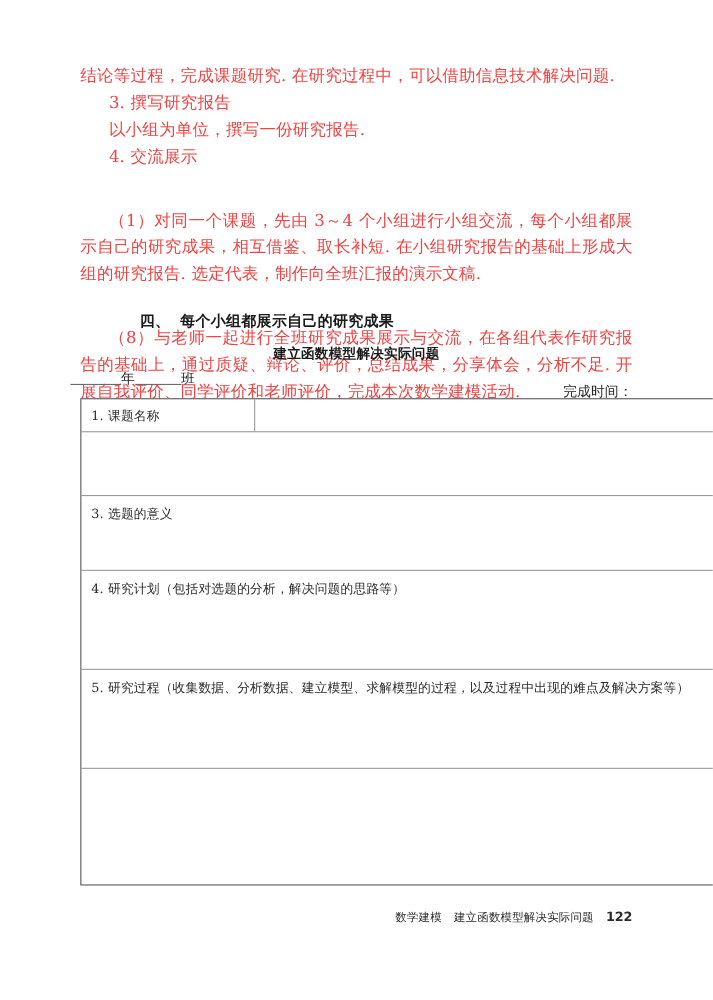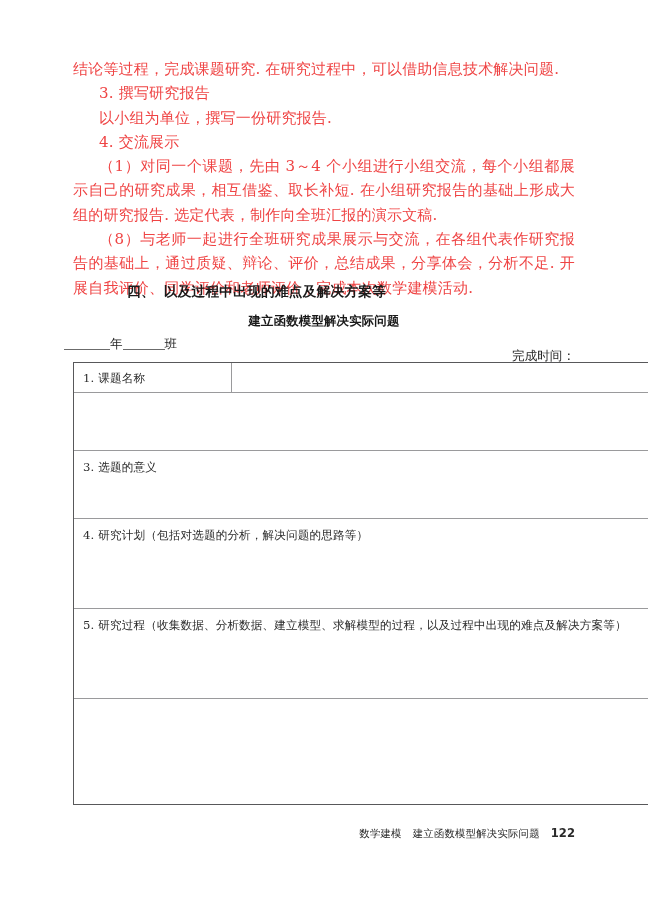--- a/index.html
+++ b/index.html
@@ -35,21 +35,21 @@
   .para {
     font-size: 15px;
     line-height: 24.3px;
     text-align: justify;
     text-justify: inter-ideograph;
     margin: 0;
     letter-spacing: 0.2px;
     color: #ef4444;
   }
   .para.indent  { text-indent: 26px; }
-  .para.indent2 { text-indent: 26px; }
+  .para.indent2 { text-indent: 26px; margin-top: 34px; }
 
   
   .section-heading {
     position: absolute;
     left: 127px;
     top: 283px;
     font-family: "DejaVu Sans", "Liberation Sans", sans-serif;
     font-weight: bold;
     font-size: 13.6px;
     letter-spacing: 0.3px;
@@ -184,21 +184,21 @@
   <div class="prose">
     <p class="para">结论等过程，完成课题研究. 在研究过程中，可以借助信息技术解决问题.</p>
     <p class="para indent">3. 撰写研究报告</p>
     <p class="para indent">以小组为单位，撰写一份研究报告.</p>
     <p class="para indent">4. 交流展示</p>
     <p class="para indent2">（1）对同一个课题，先由 3～4 个小组进行小组交流，每个小组都展示自己的研究成果，相互借鉴、取长补短. 在小组研究报告的基础上形成大组的研究报告. 选定代表，制作向全班汇报的演示文稿.</p>
     <p class="para indent2">（8）与老师一起进行全班研究成果展示与交流，在各组代表作研究报告的基础上，通过质疑、辩论、评价，总结成果，分享体会，分析不足. 开展自我评价、同学评价和老师评价，完成本次数学建模活动.</p>
   </div>
 
   <div class="section-heading">
-    <span class="num">四、</span><span>以及过程中出现的难点及解决方案等</span>
+    <span class="num">四、</span><span>每个小组都展示自己的研究成果</span>
   </div>
 
   <div class="form-title">建立函数模型解决实际问题</div>
 
   <div class="meta-line">
     <span class="meta-left">
       <span class="blank"></span><span>年</span><span class="blank short"></span><span>班</span>
     </span>
     <span class="meta-right">完成时间：</span>
   </div>

